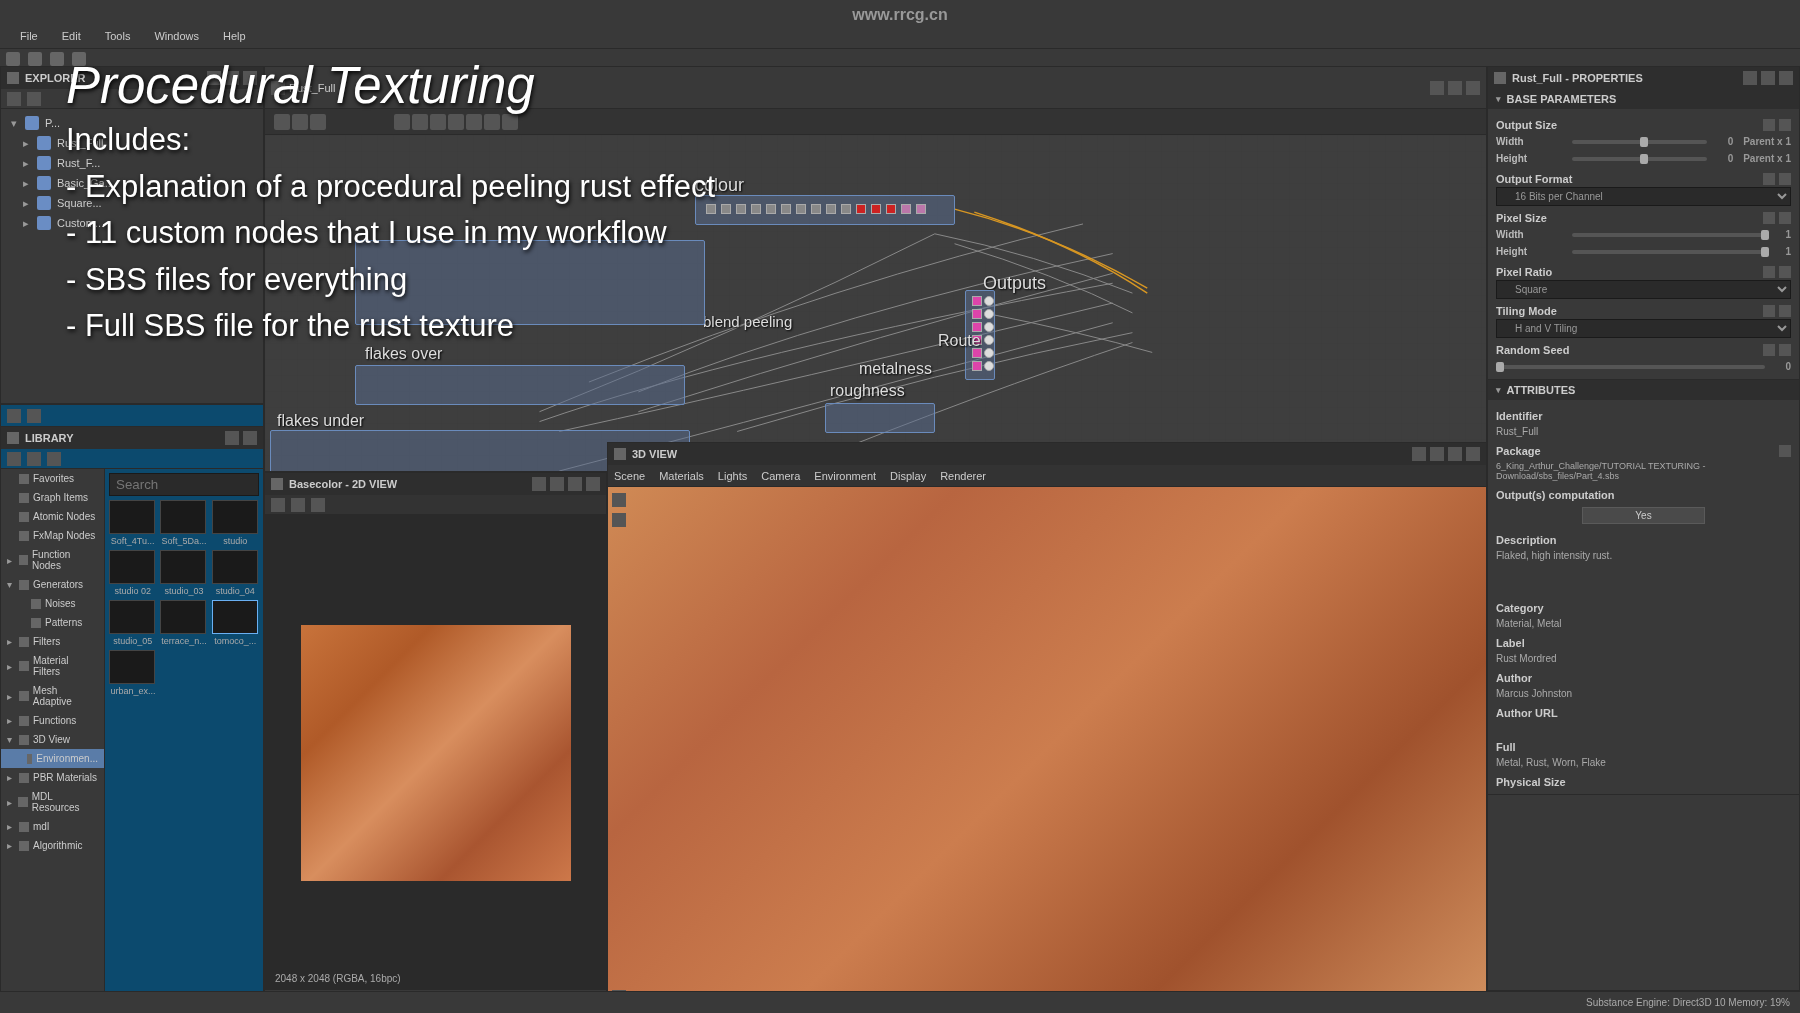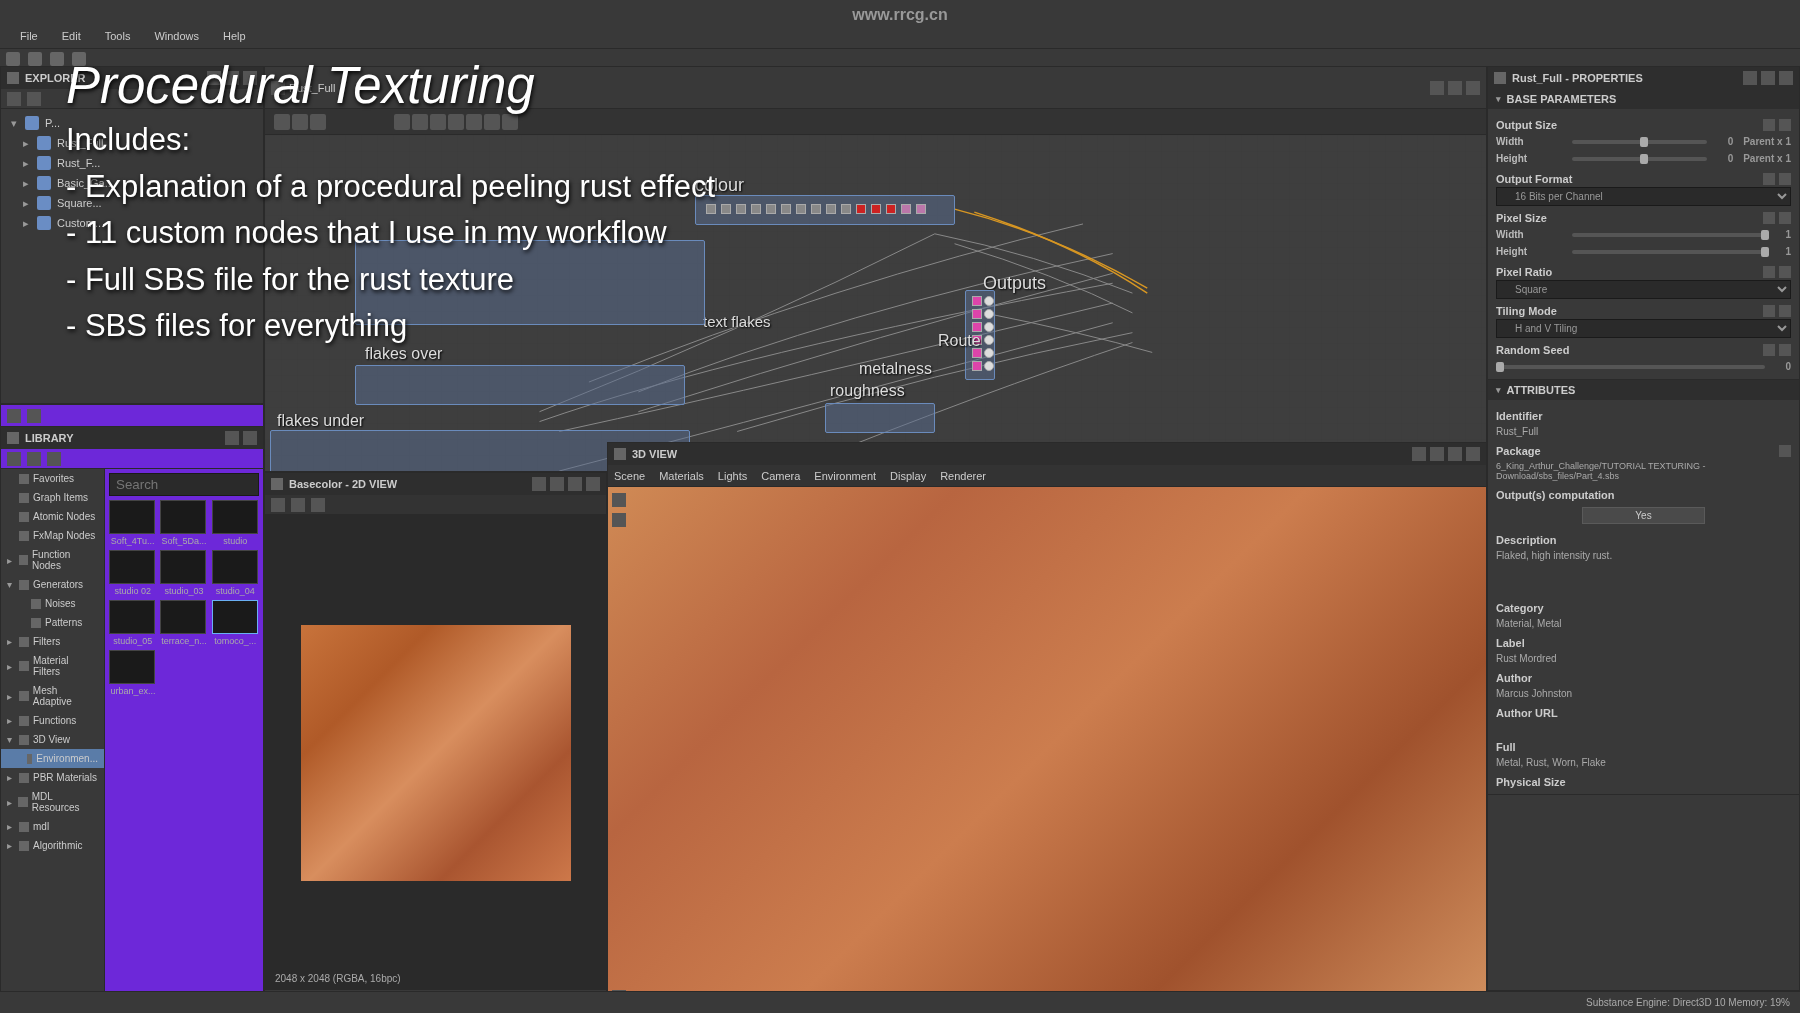--- a/index.html
+++ b/index.html
@@ -18,21 +18,21 @@
 .panel-header { height: 22px; background: #2e2e2e; display: flex; align-items: center; padding: 0 6px; color: #ccc; font-size: 11px; font-weight: bold; }
 .panel-header .icon { width: 12px; height: 12px; background: #666; margin-right: 6px; }
 .panel-header .controls { margin-left: auto; display: flex; gap: 4px; }
 .panel-subbar { height: 20px; display: flex; align-items: center; padding: 0 6px; gap: 6px; border-bottom: 1px solid #2a2a2a; }
 .explorer-tree { padding: 4px; }
 .tree-item { display: flex; align-items: center; padding: 3px 6px; gap: 6px; cursor: pointer; }
 .tree-arrow { width: 8px; color: #999; }
 .tree-icon { width: 14px; height: 14px; background: #6a8dc4; border-radius: 2px; }
 
 
-.library { position: absolute; top: 404px; left: 0; width: 264px; bottom: 0; background: #6d28d9; border: 1px solid #2a2a2a; display: flex; flex-direction: column; }
+.library { position: absolute; top: 404px; left: 0; width: 264px; bottom: 0; background: #0c4a6e; border: 1px solid #2a2a2a; display: flex; flex-direction: column; }
 .library-body { display: flex; flex: 1; overflow: hidden; }
 .library-tree { width: 104px; background: #393939; border-right: 1px solid #2a2a2a; overflow-y: auto; }
 .lib-item { padding: 4px 6px; display: flex; align-items: center; gap: 4px; cursor: pointer; font-size: 10px; }
 .lib-item.selected { background: #5a7ca8; }
 .lib-arrow { width: 8px; color: #999; }
 .lib-icon-sm { width: 10px; height: 10px; background: #666; }
 .library-content { flex: 1; padding: 4px; overflow-y: auto; }
 .lib-search { width: 100%; background: #2a2a2a; border: 1px solid #1a1a1a; color: #999; padding: 3px 6px; margin-bottom: 4px; }
 .thumb-row { display: flex; gap: 4px; margin-bottom: 4px; }
 .thumb { width: 46px; height: 34px; background: #1a1a1a; border: 1px solid #444; }
@@ -441,21 +441,21 @@
       <div class="node-box out" style="top:57px;left:6px"></div>
       <div class="node-box out" style="top:57px;left:18px;border-radius:50%;background:#ddd"></div>
       <div class="node-box out" style="top:70px;left:6px"></div>
       <div class="node-box out" style="top:70px;left:18px;border-radius:50%;background:#ddd"></div>
     </div>
     <div class="frame-label" style="top:197px;left:673px;font-size:16px">Route</div>
     <div class="frame-label" style="top:225px;left:594px;font-size:16px">metalness</div>
     <div class="frame-label" style="top:247px;left:565px;font-size:16px">roughness</div>
     <div class="node-frame" style="top:268px;left:560px;width:110px;height:30px"></div>
 
-    <div class="frame-label" style="top:178px;left:438px;font-size:15px">text flakes</div>
+    <div class="frame-label" style="top:178px;left:438px;font-size:15px">blend peeling</div>
     <div class="node-frame" style="top:105px;left:90px;width:350px;height:85px"></div>
 
     <div class="frame-label" style="top:210px;left:100px;font-size:16px">flakes over</div>
     <div class="node-frame" style="top:230px;left:90px;width:330px;height:40px"></div>
 
     <div class="frame-label" style="top:277px;left:12px;font-size:16px">flakes under</div>
     <div class="node-frame" style="top:295px;left:5px;width:420px;height:58px"></div>
   </div>
 </div>
 
@@ -691,15 +691,15 @@
 
 <div class="statusbar">
   <span>Substance Engine: Direct3D 10  Memory: 19%</span>
 </div>
 
 <div class="overlay-text">
   <div class="overlay-title">Procedural Texturing</div>
   <div class="overlay-line">Includes:</div>
   <div class="overlay-line">- Explanation of a procedural peeling rust effect</div>
   <div class="overlay-line">- 11 custom nodes that I use in my workflow</div>
+  <div class="overlay-line">- SBS files for everything</div>
   <div class="overlay-line">- Full SBS file for the rust texture</div>
-  <div class="overlay-line">- SBS files for everything</div>
 </div>
 
 </body></html>

